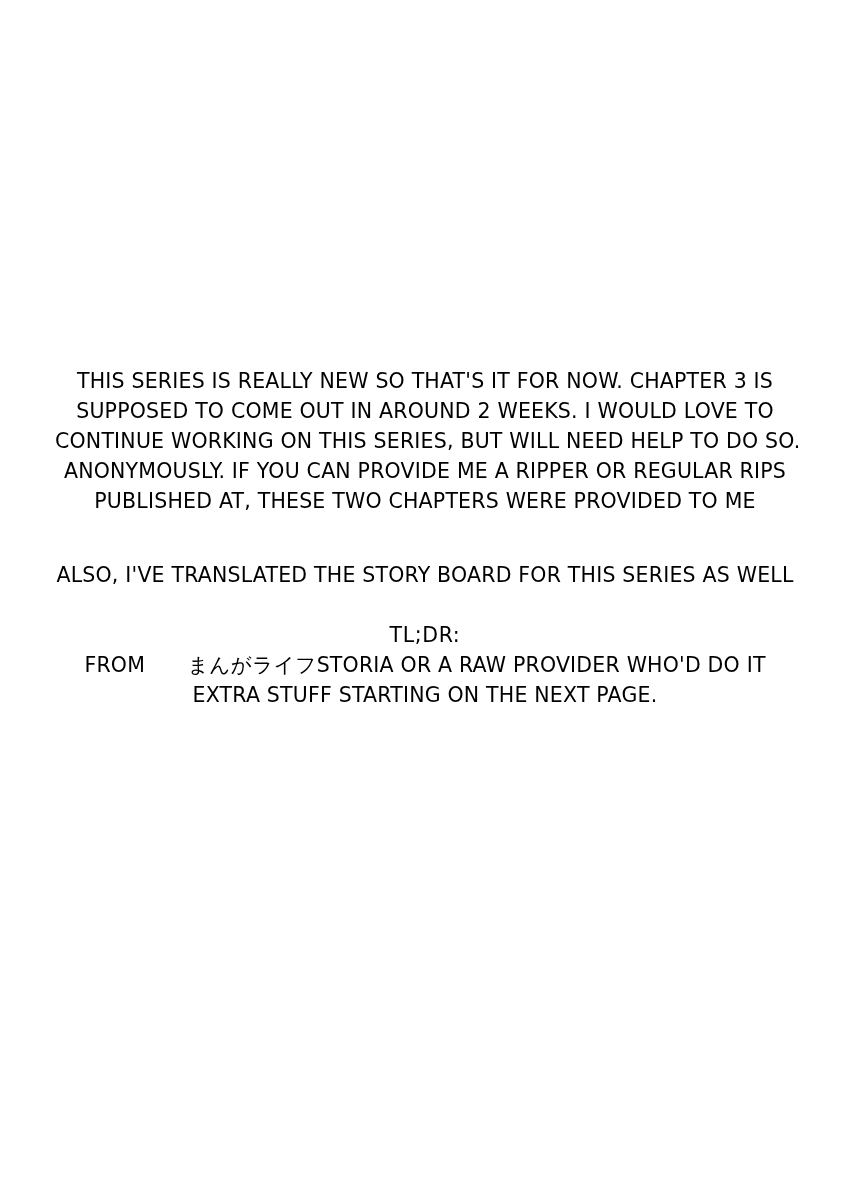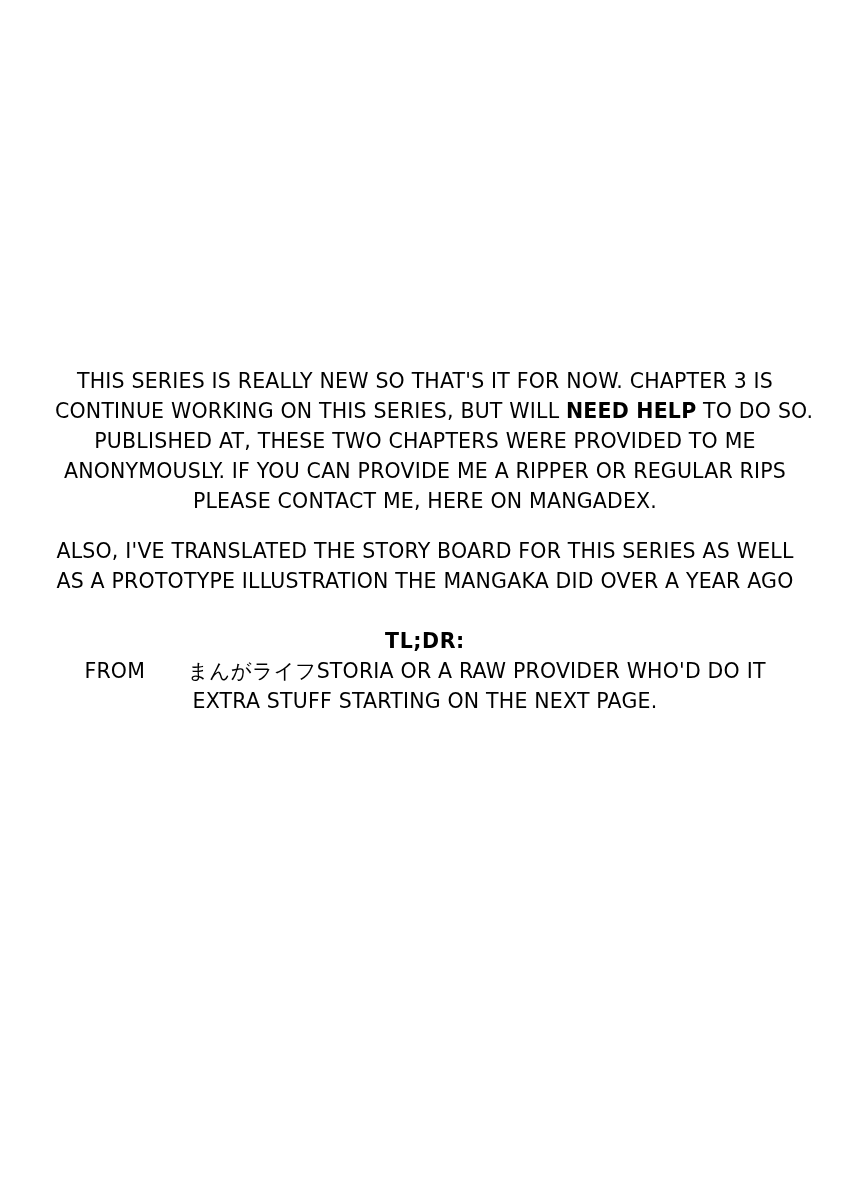--- a/index.html
+++ b/index.html
@@ -35,36 +35,36 @@
   .para {
     font-size: 20.5px;
     line-height: 30px;
     letter-spacing: 0.2px;
     text-transform: uppercase;
     font-weight: 400;
     margin: 0;
   }
 
   .para + .para {
-    margin-top: 20px;
+    margin-top: 44px;
   }
 
   .para .line {
     display: block;
     white-space: nowrap;
   }
 
   .strong {
-    font-weight: 700;
+    font-weight: 400;
   }
 
   .tldr-heading {
     font-size: 20.5px;
     line-height: 30px;
-    font-weight: 700;
+    font-weight: 400;
     letter-spacing: 0.6px;
     text-transform: uppercase;
     margin: 0;
   }
 
   .tldr-block {
     margin-top: 30px;
   }
 
   .jp {
@@ -76,29 +76,28 @@
 </style>
 </head>
 <body>
 
 <div class="page">
 
   <div class="note-block">
 
     <p class="para">
       <span class="line">This series is really new so that's it for now. Chapter 3 is</span>
+      <span class="line">supposed to come out in around 2 weeks. I would love to</span>
       <span class="line"><span>continue working on this series, but will </span><span class="strong">need help</span><span> to do so.</span></span>
+      <span class="line">anonymously. If you can provide me a ripper or regular rips</span>
       <span class="line">published at, these two chapters were provided to me</span>
-      <span class="line">anonymously. If you can provide me a ripper or regular rips</span>
-      <span class="line">please contact me, here on Mangadex.</span>
     </p>
 
     <p class="para">
       <span class="line">Also, I've translated the story board for this series as well</span>
-      <span class="line">as a prototype illustration the mangaka did over a year ago</span>
     </p>
 
     <div class="tldr-block">
       <p class="tldr-heading">TL;DR:</p>
       <p class="para">
         <span class="line"><span>from </span><span class="jp">まんがライフ</span><span>Storia or a raw provider who'd do it</span></span>
         <span class="line">extra stuff starting on the next page.</span>
       </p>
     </div>
 

